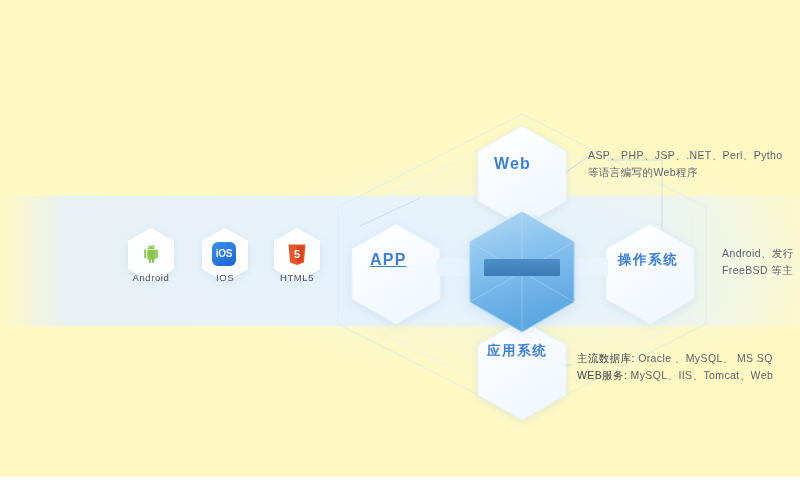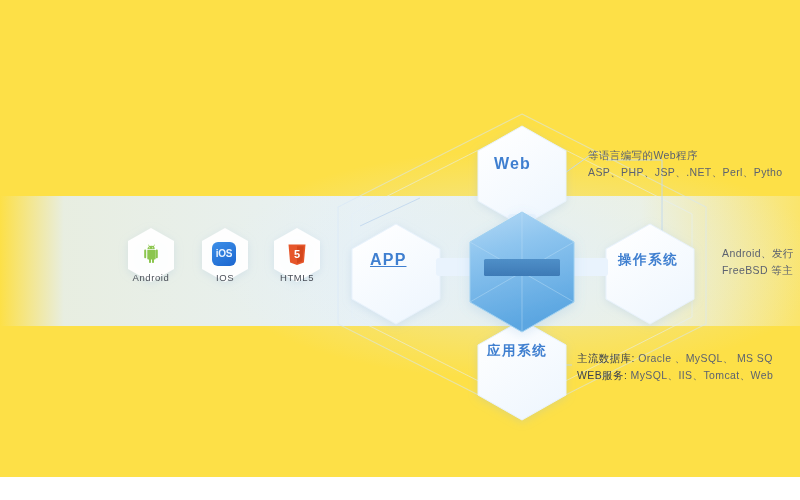--- a/index.html
+++ b/index.html
@@ -12,21 +12,21 @@
     width: 800px;
     height: 500px;
     overflow: hidden;
     font-family: "Liberation Sans", "DejaVu Sans", sans-serif;
   }
 
   #stage {
     position: relative;
     width: 800px;
     height: 477px;
-    background: #fde047;
+    background: #fef9c3;
   }
 
   
   .band {
     position: absolute;
     left: 0;
     top: 196px;
     width: 800px;
     height: 130px;
     background: linear-gradient(
@@ -219,22 +219,22 @@
 
   <div class="hexlabel en" id="label-web">Web</div>
 
   <div class="hexlabel en" id="label-app">APP</div>
 
   <div class="hexlabel cn" id="label-os">操作系统</div>
 
   <div class="hexlabel cn" id="label-appsys">应用系统</div>
 
   <div class="note" id="note-web">
+    <div>ASP、PHP、JSP、.NET、Perl、Pytho</div>
     <div>等语言编写的Web程序</div>
-    <div>ASP、PHP、JSP、.NET、Perl、Pytho</div>
   </div>
 
   <div class="note" id="note-os">
     <div>Android、发行</div>
     <div>FreeBSD 等主</div>
   </div>
 
   <div class="note" id="note-app">
     <div><b>主流数据库:</b><span> Oracle 、MySQL、 MS SQ</span></div>
     <div><b>WEB服务:</b><span> MySQL、IIS、Tomcat、Web</span></div>

